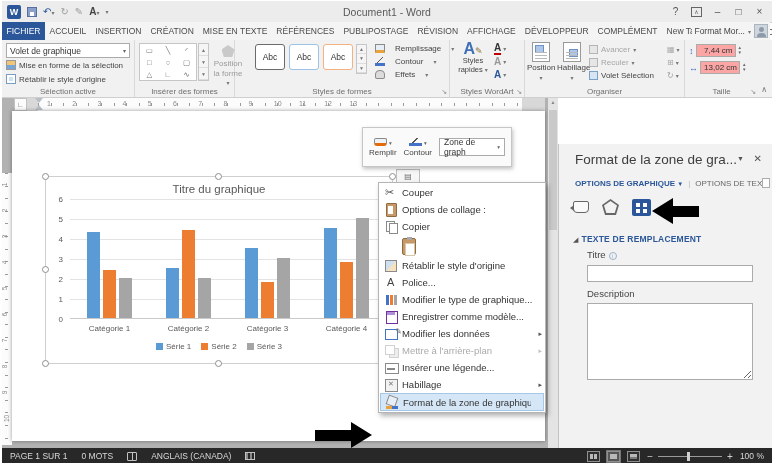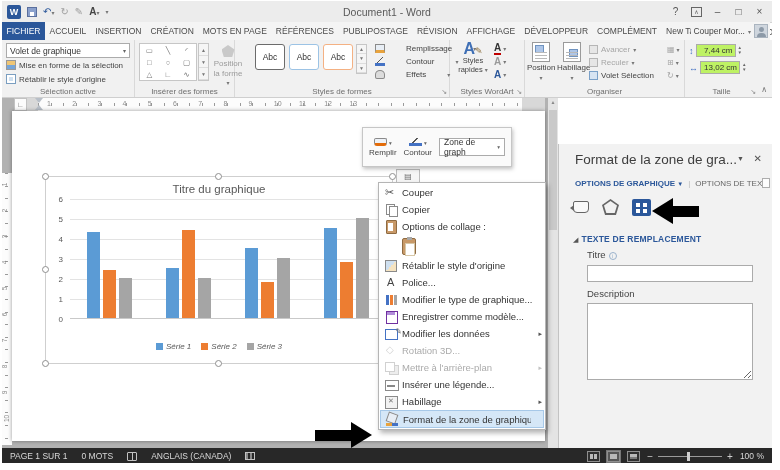--- a/index.html
+++ b/index.html
@@ -46,21 +46,21 @@
 .ic-reset{width:10px;height:10px;background:#fff;border:1px solid #7a9ec0;flex:none;position:relative;}
 .ic-reset::after{content:"";position:absolute;inset:2px;background:#cfe0f0;}
 .gallery{position:absolute;left:4px;top:3px;width:58px;height:38px;background:#fff;border:1px solid #c6c6c6;display:grid;grid-template-columns:repeat(3,1fr);grid-template-rows:repeat(3,1fr);}
 .gcell{display:flex;align-items:center;justify-content:center;font-size:7.5px;color:#777;}
 .gscroll{position:absolute;left:63px;top:3px;width:11px;height:38px;background:#f5f5f5;border:1px solid #c6c6c6;display:flex;flex-direction:column;}
 .gscroll span{flex:1;display:flex;align-items:center;justify-content:center;font-size:5px;color:#777;border-bottom:1px solid #ddd;}
 .modshape{position:absolute;left:77px;top:5px;width:32px;text-align:center;color:#9b9b9b;font-size:8px;line-height:1.2;}
 .pent-gray{width:13px;height:12px;margin:0 auto 2px;background:#c9c9c9;clip-path:polygon(50% 0,100% 38%,82% 100%,18% 100%,0 38%);}
 .abc{position:absolute;top:4px;width:30px;height:26px;background:#fff;border-radius:3px;font-size:8.5px;display:flex;align-items:center;justify-content:center;color:#333;}
 .fstack{position:absolute;left:140px;top:2px;}
-.frow{display:flex;align-items:center;gap:21px;height:13px;font-size:8px;white-space:nowrap;}
+.frow{display:flex;align-items:center;gap:10px;height:13px;font-size:8px;white-space:nowrap;}
 .ic-fill{width:10px;height:9px;border:1px solid #8a8a8a;border-bottom:3px solid #e8a33d;flex:none;background:#e8eef5;}
 .ic-line{width:10px;height:9px;border-bottom:3px solid #4472c4;flex:none;background:linear-gradient(135deg,transparent 45%,#555 45%,#555 55%,transparent 55%);}
 .ic-eff{width:10px;height:9px;border:1px solid #8a8a8a;border-radius:50% 50% 2px 2px;flex:none;background:#dcdcdc;}
 .bigA{position:absolute;left:6px;top:1px;width:34px;text-align:center;color:#3f6fb5;}
 .bigA .a{font-size:16px;font-weight:bold;line-height:1;}
 .bigA .t{font-size:7.5px;color:#444;line-height:1.15;}
 .acol{position:absolute;left:44px;top:2px;}
 .acol .ar{display:flex;align-items:center;gap:2px;height:13px;font-size:10px;font-weight:bold;}
 .aF{color:#333;border-bottom:2px solid #c00000;line-height:1;}
 .aO{color:#999;line-height:1;}
@@ -72,21 +72,21 @@
 .doc-ic2::before{left:5px;top:6px;}
 .ostack{position:absolute;left:64px;top:3px;}
 .orow{display:flex;align-items:center;gap:3px;height:13px;font-size:8px;white-space:nowrap;}
 .orow.dim{color:#a6a6a6;}
 .obox{width:9px;height:9px;border:1px solid #b5b5b5;background:#e6e6e6;flex:none;}
 .obox.blue{border-color:#7aa0c8;background:#d7e4f2;}
 .ocol{position:absolute;left:142px;top:3px;}
 .ocol .orow{gap:2px;color:#a6a6a6;font-size:8px;}
 .spin{position:absolute;display:flex;align-items:center;gap:2px;font-size:8px;}
 .spin .ic{color:#4472c4;font-size:9px;}
-.spin .box{width:40px;height:13px;background:#bef264;border:1px solid #ababab;display:flex;align-items:center;justify-content:flex-end;padding:4px 2px;font-size:8px;color:#333;}
+.spin .box{width:40px;height:13px;background:#fca5a5;border:1px solid #ababab;display:flex;align-items:center;justify-content:flex-end;padding:4px 2px;font-size:8px;color:#333;}
 .spin .st{display:flex;flex-direction:column;font-size:4.5px;color:#666;line-height:1;}
 .collapse{position:absolute;right:5px;bottom:3px;font-size:8px;color:#777;}
 
 
 .docarea{position:absolute;left:0;top:97px;width:556px;height:350px;background:#b2b2b2;}
 .hruler{position:absolute;left:0;top:0;width:556px;height:13px;background:#b2b2b2;}
 .hr-seg{position:absolute;top:0;height:13px;background:#d8d8d8;}
 .hr-white{position:absolute;left:36px;width:484px;top:0;height:13px;background:#fcfcfc;}
 .hr-ticks{position:absolute;left:36px;width:484px;top:5px;height:3px;background:repeating-linear-gradient(90deg,#9a9a9a 0 1px,transparent 1px 12.6px);}
 .rnum{position:absolute;top:2px;font-size:7px;color:#8a8a8a;}
@@ -110,21 +110,21 @@
 .c-yaxis{position:absolute;left:0;top:0;width:20px;height:100%;}
 .c-ylab{position:absolute;right:3px;font-size:8px;color:#595959;}
 .c-gridbox{position:absolute;left:24px;top:0;width:316px;height:100%;}
 .c-grid{position:absolute;left:0;right:0;height:1px;background:#e3e3e3;}
 .c-plot{position:absolute;left:24px;top:22px;width:316px;height:120px;border-bottom:1px solid #c9c9c9;display:flex;justify-content:space-around;align-items:flex-end;}
 .c-group{display:flex;align-items:flex-end;gap:3px;height:100%;}
 .c-bar{width:13px;}
 .c-cats{position:absolute;left:24px;top:147px;width:316px;display:flex;}
 .c-cat{flex:1;text-align:center;font-size:8px;color:#595959;}
 .c-legend{position:absolute;left:0;right:0;top:165px;display:flex;justify-content:center;align-items:center;gap:10px;font-size:8px;color:#595959;}
-.c-leg{display:flex;align-items:center;gap:3px;font-style:italic;}
+.c-leg{display:flex;align-items:center;gap:3px;}
 .c-leg-sq{width:7px;height:7px;display:inline-block;}
 
 
 .mtb{position:absolute;left:360px;top:29px;width:150px;height:40px;background:#fafafa;border:1px solid #c6c6c6;box-shadow:1px 2px 4px rgba(0,0,0,.25);display:flex;align-items:center;padding:2px 6px;gap:7px;z-index:6;}
 .mtb-btn{display:flex;flex-direction:column;align-items:center;font-size:8px;color:#444;gap:2px;}
 .mtb-ic{display:flex;align-items:flex-end;gap:2px;}
 .bucket{width:13px;height:8px;border:1px solid #8a8a8a;border-radius:2px 2px 3px 3px;background:#eef2f7;border-bottom:3px solid #e36c0a;}
 .penline{width:13px;height:8px;background:linear-gradient(135deg,transparent 40%,#555 40%,#555 55%,transparent 55%);border-bottom:3px solid #4472c4;}
 .mtb .car{font-size:5.5px;color:#666;}
 .mtb-dd{width:72px;height:18px;background:#fff;border:1px solid #ababab;display:flex;align-items:center;justify-content:space-between;padding:0 4px;font-size:8.5px;color:#333;}
@@ -245,33 +245,33 @@
       <span class="winbtn">□</span>
       <span class="winbtn">×</span>
     </div>
   </div>
 
   <div class="tabsrow">
         <div class="tab file">FICHIER</div>
         <div class="tab">ACCUEIL</div>
         <div class="tab">INSERTION</div>
         <div class="tab">CRÉATION</div>
-        <div class="tab">MOTS EN PAGE</div>
+        <div class="tab">MISE EN TEXTE</div>
         <div class="tab">RÉFÉRENCES</div>
         <div class="tab">PUBLIPOSTAGE</div>
         <div class="tab">RÉVISION</div>
         <div class="tab">AFFICHAGE</div>
         <div class="tab">DÉVELOPPEUR</div>
         <div class="tab">COMPLÉMENT</div>
         <div class="tab">New Tab</div>
         <div class="tab contextual">CRÉATION</div>
         <div class="tab active">FORMAT</div>
       </div>
   <div class="user">
-    <span>Couper Mor...</span>
+    <span>Format Mor...</span>
     <span class="qcaret">▾</span>
     <span class="avatar"></span>
   </div>
 
   <div class="ribbon">
 
     <div class="rgroup" style="left:0;width:133px;">
       <div class="sel-dd">
         <span>Volet de graphique</span>
             <span class="car">▾</span>
@@ -509,20 +509,26 @@
                 <div class="c-bar" style="height: 70px; background: rgb(91, 155, 213);"></div>
                 <div class="c-bar" style="height: 36px; background: rgb(237, 125, 49);"></div>
                 <div class="c-bar" style="height: 60px; background: rgb(165, 165, 165);"></div>
               </div>
               <div class="c-group">
                 <div class="c-bar" style="height: 90px; background: rgb(91, 155, 213);"></div>
                 <div class="c-bar" style="height: 56px; background: rgb(237, 125, 49);"></div>
                 <div class="c-bar" style="height: 100px; background: rgb(165, 165, 165);"></div>
               </div>
             </div>
+        <div class="c-cats">
+              <div class="c-cat">Catégorie 1</div>
+              <div class="c-cat">Catégorie 2</div>
+              <div class="c-cat">Catégorie 3</div>
+              <div class="c-cat">Catégorie 4</div>
+            </div>
         <div class="c-legend">
               <span class="c-leg">
                 <span class="c-leg-sq" style="background: rgb(91, 155, 213);"></span>
                 <span>Série 1</span>
               </span>
               <span class="c-leg">
                 <span class="c-leg-sq" style="background: rgb(237, 125, 49);"></span>
                 <span>Série 2</span>
               </span>
               <span class="c-leg">
@@ -568,27 +574,27 @@
 
     <div class="lo-btn">▤</div>
 
     <div class="cmenu">
           <div class="mi">
             <span class="mic" data-icon="scissors"></span>
             <span class="mil">Couper</span>
             <span class="sub"></span>
           </div>
           <div class="mi">
+            <span class="mic" data-icon="clipboard"></span>
+            <span class="mil">Options de collage :</span>
+            <span class="sub"></span>
+          </div>
+          <div class="mi">
             <span class="mic" data-icon="copy"></span>
             <span class="mil">Copier</span>
-            <span class="sub"></span>
-          </div>
-          <div class="mi">
-            <span class="mic" data-icon="clipboard"></span>
-            <span class="mil">Options de collage :</span>
             <span class="sub"></span>
           </div>
           <div class="mi paste-row">
             <span class="paste-opt-icon"></span>
           </div>
           <div class="mi">
             <span class="mic" data-icon="reset"></span>
             <span class="mil">Rétablir le style d'origine</span>
             <span class="sub"></span>
           </div>
@@ -604,25 +610,20 @@
           </div>
           <div class="mi">
             <span class="mic" data-icon="template"></span>
             <span class="mil">Enregistrer comme modèle...</span>
             <span class="sub"></span>
           </div>
           <div class="mi">
             <span class="mic" data-icon="edit-data"></span>
             <span class="mil">Modifier les données</span>
             <span class="sub">▸</span>
-          </div>
-          <div class="mi dis">
-            <span class="mic" data-icon="rotation"></span>
-            <span class="mil">Rotation 3D...</span>
-            <span class="sub"></span>
           </div>
           <div class="mi dis">
             <span class="mic" data-icon="back"></span>
             <span class="mil">Mettre à l'arrière-plan</span>
             <span class="sub">▸</span>
           </div>
           <div class="mi">
             <span class="mic" data-icon="caption"></span>
             <span class="mil">Insérer une légende...</span>
             <span class="sub"></span>

